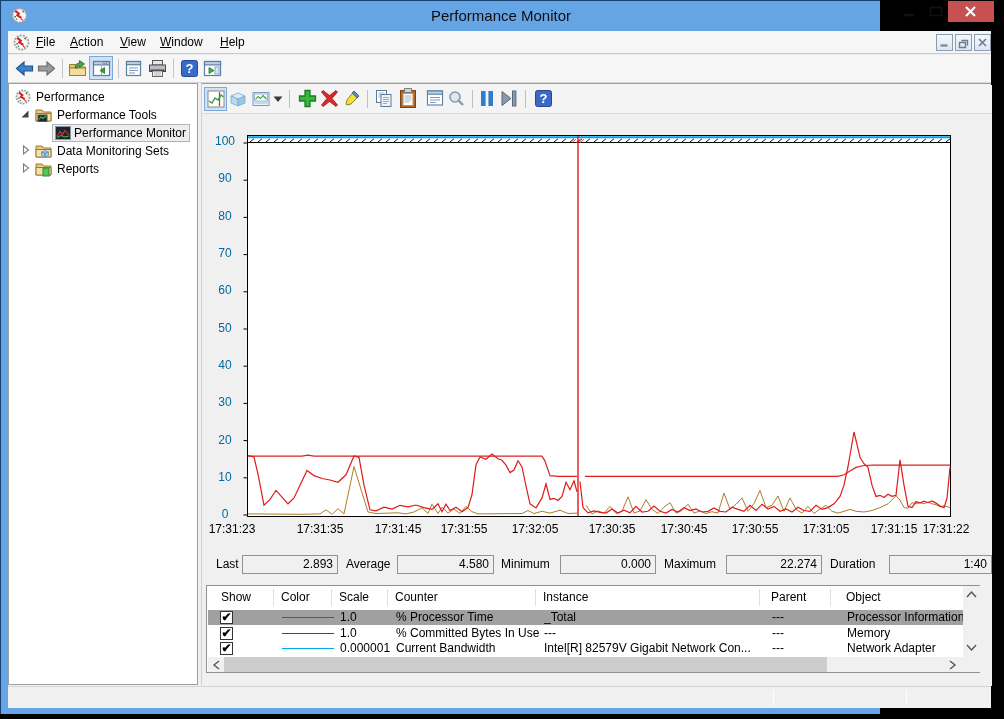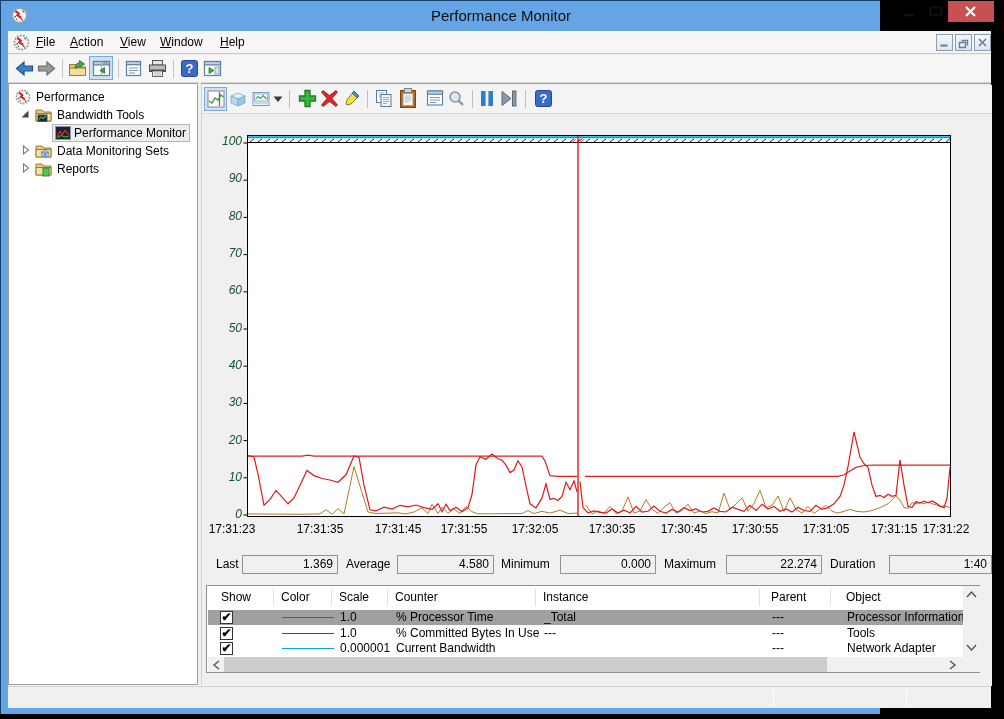--- a/index.html
+++ b/index.html
@@ -14,21 +14,21 @@
 .mi{position:absolute;top:4px;}
 .mi u{text-decoration:underline;}
 #toolbar{position:absolute;left:0;top:24px;width:983px;height:28px;background:#f6f6f6;border-bottom:1px solid #d6d6d6;}
 .tsep{position:absolute;top:4px;width:1px;height:19px;background:#c5c5c5;}
 #tree{position:absolute;left:0;top:52px;width:190px;height:602px;background:#fff;border:1px solid #9ba0a5;font-size:12px;color:#000;padding-left:16px;}
 .trow{position:absolute;left:0;height:18px;line-height:18px;white-space:nowrap;}
 #rpane{position:absolute;left:193px;top:52px;width:790px;height:602px;background:#f0f0f0;border-top:1px solid #9ba0a5;border-left:1px solid #cdd2d8;}
 #gtool{position:absolute;left:0;top:1px;width:790px;height:29px;background:#f4f4f4;border-bottom:1px solid #d9d9d9;}
 .gsep{position:absolute;top:5px;width:1px;height:18px;background:#c0c0c0;}
 #chartarea{position:absolute;left:0;top:30px;width:790px;height:572px;background:#f0f0f0;}
-.ylab{position:absolute;width:34px;text-align:right;font-size:12px;color:#14532d;font-style:italic;}
+.ylab{position:absolute;width:34px;text-align:center;font-size:12px;color:#0369a1;}
 .xlab{position:absolute;top:408px;width:54px;text-align:center;font-size:12px;color:#000;}
 #plot{position:absolute;left:38px;top:22px;}
 .statlab{position:absolute;top:440px;font-size:12px;color:#000;height:20px;line-height:20px;}
 .statbox{position:absolute;top:441px;height:19px;background:#f0f0f0;border:1px solid #8e9297;font-size:12px;text-align:right;line-height:17px;padding-right:4px;color:#000;}
 #legend{position:absolute;left:4px;top:471px;width:774px;height:88px;background:#fff;border:1px solid #8e9297;font-size:12px;color:#000;}
 .lh{position:absolute;top:0;height:22px;line-height:22px;}
 .lrow{position:absolute;left:1px;width:756px;height:15px;line-height:15px;white-space:nowrap;}
 .lcell{position:absolute;top:0;height:15px;line-height:15px;overflow:hidden;}
 .cbx{position:absolute;left:12px;top:1px;width:13px;height:13px;background:#fff;border:1px solid #333;font-size:12px;line-height:11px;text-align:center;font-weight:bold;}
 .clsamp{position:absolute;left:74px;top:7px;width:52px;height:1px;}
@@ -144,21 +144,21 @@
   <div class="trow" style="left:27px;top:4px">Performance</div>
   <svg class="abs" style="left:11px;top:25px" width="10" height="10">
           <path d="M8.5 1.5 V8.5 H1.5 Z" fill="#444"></path>
         </svg>
   <svg class="abs" style="left:26px;top:23px" width="17" height="16" viewBox="0 0 17 16">
           <path d="M1 3 H7 L8.8 5 H16 V14 H1 Z" fill="#e9c982" stroke="#9c7c34" stroke-width="1"></path>
           <path d="M1 6.5 H16 V14 H1 Z" fill="#f6e0a8" stroke="#9c7c34" stroke-width="1"></path>
           <rect x="3" y="8" width="9" height="6.5" fill="#20262c" stroke="#555"></rect>
           <path d="M4 12.5 L6 10 L8 11.5 L11 9" stroke="#35c24d" stroke-width="1.1" fill="none"></path>
         </svg>
-  <div class="trow" style="left:48px;top:22px">Bandwidth Tools</div>
+  <div class="trow" style="left:48px;top:22px">Performance Tools</div>
   <div class="abs" style="left:43px;top:40px;width:138px;height:18px;background:#ededed;border:1px solid #b5b5b5"></div>
   <svg class="abs" style="left:46px;top:42px" width="16" height="14">
           <rect x="0.5" y="0.5" width="15" height="13" fill="#1d2430" stroke="#8899aa"></rect>
           <path d="M2 10.5 L5 5.5 L7.5 8.5 L10 4.5 L14 9" stroke="#e03030" stroke-width="1.1" fill="none"></path>
           <path d="M2 11.5 L6 9.5 L10 11 L14 10" stroke="#35c24d" stroke-width="1" fill="none"></path>
         </svg>
   <div class="trow" style="left:65px;top:40px">Performance Monitor</div>
   <svg class="abs" style="left:12px;top:61px" width="10" height="10">
           <path d="M2.5 1 L7.5 5 L2.5 9 Z" fill="none" stroke="#7e7e7e" stroke-width="1.1"></path>
         </svg>
@@ -280,21 +280,21 @@
     <polyline points="8,380.9 62,381.3 80,380.9 86,376.8 92,381.3 98,375.7 104,380.9 114,333.6 122,359.7 128,379.0 136,380.5 158,379.8 166,380.9 174,379.0 182,374.9 188,380.5 192,371.2 198,380.5 202,374.2 208,380.1 214,376.0 220,380.5 226,373.4 232,378.7 238,380.9 282,380.5 288,377.5 294,380.5 302,378.3 310,380.1 320,377.2 328,380.5 337,380.1" fill="none" stroke="#ad7d28" stroke-width="1"></polyline>
     <polyline points="346,372.3 352,380.9 358,377.9 364,380.1 370,373.4 376,380.5 382,378.3 388,363.8 394,380.1 400,377.9 406,366.7 412,376.4 418,380.5 424,374.2 430,369.7 436,380.1 442,377.5 448,371.2 454,380.1 460,377.9 466,380.5 472,378.7 478,380.1 484,360.1 490,376.4 496,371.2 502,364.9 508,378.3 514,370.5 520,357.4 526,374.6 532,372.3 538,363.0 544,378.3 550,364.9 556,376.4 562,380.1 568,373.4 574,380.5 580,376.0 586,372.3 592,378.3 598,380.1 604,378.3 610,376.4 616,378.3 624,379.0 632,377.5 640,374.6 648,370.8 656,362.7 660,367.1 664,374.6 668,375.3 672,369.7 676,370.8 680,369.4 684,370.8 688,369.0 692,370.8 696,371.6 700,373.8 704,372.7 710,374.6" fill="none" stroke="#ad7d28" stroke-width="1"></polyline>
     <polyline points="8,323.2 62,323.2 68,322.1 74,323.2 182,323.2 302,323.2 305,328.1 310,342.6 318,343.3 337,343.3" fill="none" stroke="#dd2222" stroke-width="1.2"></polyline>
     <polyline points="345,343.3 598,343.3 604,341.8 610,338.1 616,334.4 624,332.5 634,332.2 710,332.2" fill="none" stroke="#dd2222" stroke-width="1.2"></polyline>
     <polyline points="8,322.5 14,324.0 18,341.1 24,372.3 30,366.4 36,357.4 42,364.1 48,370.8 54,364.9 60,352.2 67,337.4 74,342.6 82,345.5 90,347.0 98,349.3 106,341.8 114,322.9 119,324.3 124,352.2 130,376.8 136,377.9 144,374.2 152,376.0 160,372.3 168,373.8 176,372.0 184,374.6 192,376.4 198,370.8 202,378.7 206,371.2 210,377.5 216,374.2 222,378.7 228,374.6 232,361.5 236,331.8 240,324.0 246,326.2 252,321.0 258,325.8 262,327.3 266,332.2 270,339.6 274,337.0 278,327.7 282,334.0 286,353.0 290,370.8 296,374.9 302,364.9 306,350.8 310,366.4 314,365.3 318,367.5 322,363.4 326,349.3 330,356.7 334,347.8 337,358.9" fill="none" stroke="#e01a1a" stroke-width="1.2"></polyline>
     <polyline points="340,348.5 343,374.6 348,379.8 354,377.9 360,379.4 366,380.1 372,376.0 378,380.1 384,377.2 390,379.8 396,373.4 402,379.0 408,378.3 414,373.1 420,378.3 426,380.1 432,376.4 438,379.0 444,374.6 450,377.5 456,376.0 462,379.0 468,378.3 474,374.9 480,378.3 486,379.0 492,374.2 498,376.4 504,378.3 510,372.3 516,377.5 522,371.2 528,376.0 534,373.4 540,378.3 546,376.0 552,379.0 558,374.2 564,377.5 570,378.3 576,372.3 582,376.4 588,374.6 594,370.8 600,363.4 604,352.2 608,333.6 614,299.0 617,311.3 620,324.3 624,330.7 628,334.4 632,352.2 636,363.4 640,362.3 644,364.5 648,361.2 652,363.4 656,362.3 660,326.9 664,352.2 668,373.4 672,374.6 676,368.6 680,370.1 684,368.2 688,369.7 692,367.9 696,370.1 700,373.1 704,374.6 707,365.3 710,334.4" fill="none" stroke="#e01a1a" stroke-width="1.2"></polyline>
     <path d="M332,9.5 l4,-3.2 M336,9.5 l4,-3.2 M340,9.5 l4,-3.2" stroke="#e05050" stroke-width="1"></path>
     <path d="M338,3 V383" stroke="#e01a1a" stroke-width="1.4"></path>
    </svg>
    <div class="statlab" style="left:14px">Last</div>
-   <div class="statbox" style="left:40px;width:96px">1.369</div>
+   <div class="statbox" style="left:40px;width:96px">2.893</div>
    <div class="statlab" style="left:144px">Average</div>
    <div class="statbox" style="left:195px;width:97px">4.580</div>
    <div class="statlab" style="left:299px">Minimum</div>
    <div class="statbox" style="left:358px;width:96px">0.000</div>
    <div class="statlab" style="left:462px">Maximum</div>
    <div class="statbox" style="left:524px;width:96px">22.274</div>
    <div class="statlab" style="left:628px">Duration</div>
    <div class="statbox" style="left:687px;width:103px">1:40</div>
    <div id="legend">
     <div class="lh" style="left:14px">Show</div>
@@ -319,27 +319,28 @@
               <span class="lcell" style="left:564px">---</span>
      <span class="lcell" style="left:639px;width:117px">Processor Information</span>
     </div>
     <div class="lrow" style="top:40px">
      <span class="cbx">✔</span>
               <span class="clsamp" style="background:#cc1111"></span>
      <span class="lcell" style="left:132px">1.0</span>
               <span class="lcell" style="left:188px">% Committed Bytes In Use</span>
      <span class="lcell" style="left:336px">---</span>
               <span class="lcell" style="left:564px">---</span>
-     <span class="lcell" style="left:639px">Tools</span>
+     <span class="lcell" style="left:639px">Memory</span>
     </div>
     <div class="lrow" style="top:55px">
      <span class="cbx">✔</span>
               <span class="clsamp" style="background:#00a8e8"></span>
      <span class="lcell" style="left:132px">0.000001</span>
               <span class="lcell" style="left:188px">Current Bandwidth</span>
+     <span class="lcell" style="left:336px;width:212px">Intel[R] 82579V Gigabit Network Con...</span>
               <span class="lcell" style="left:564px">---</span>
      <span class="lcell" style="left:639px">Network Adapter</span>
     </div>
     <div class="abs" style="left:756px;top:0;width:17px;height:71px;background:#f0f0f0">
      <svg class="abs" style="left:2px;top:4px" width="13" height="9">
                 <path d="M2 7 L6.5 2 L11 7" fill="none" stroke="#555" stroke-width="1.4"></path>
               </svg>
      <svg class="abs" style="left:2px;top:57px" width="13" height="9">
                 <path d="M2 2 L6.5 7 L11 2" fill="none" stroke="#555" stroke-width="1.4"></path>
               </svg>

